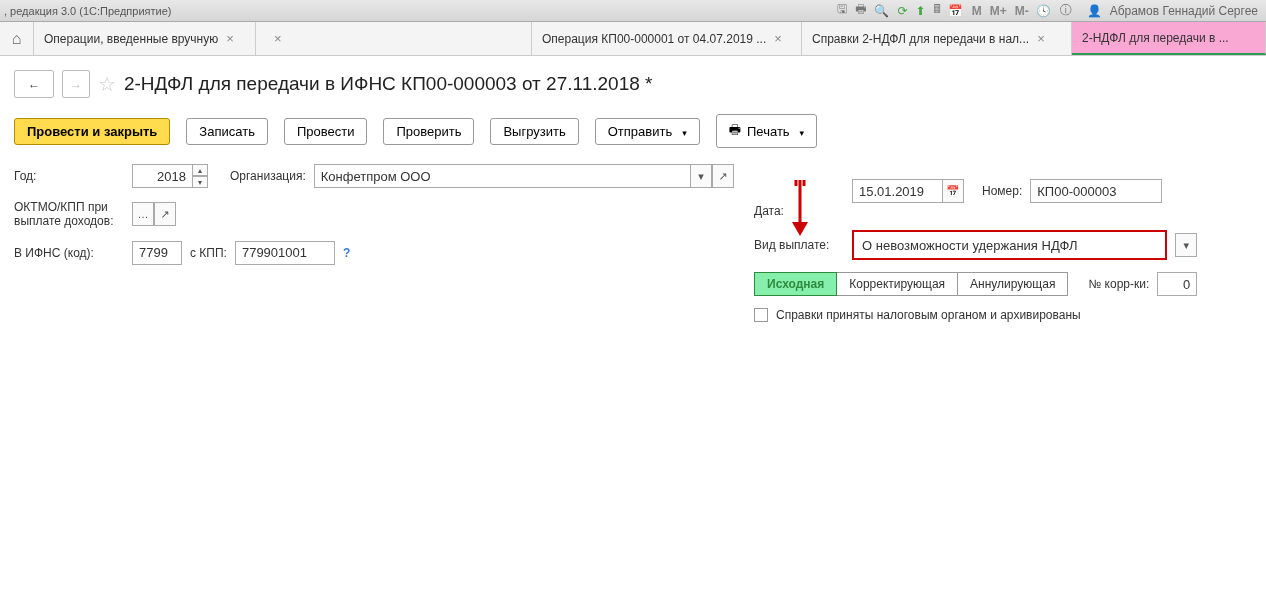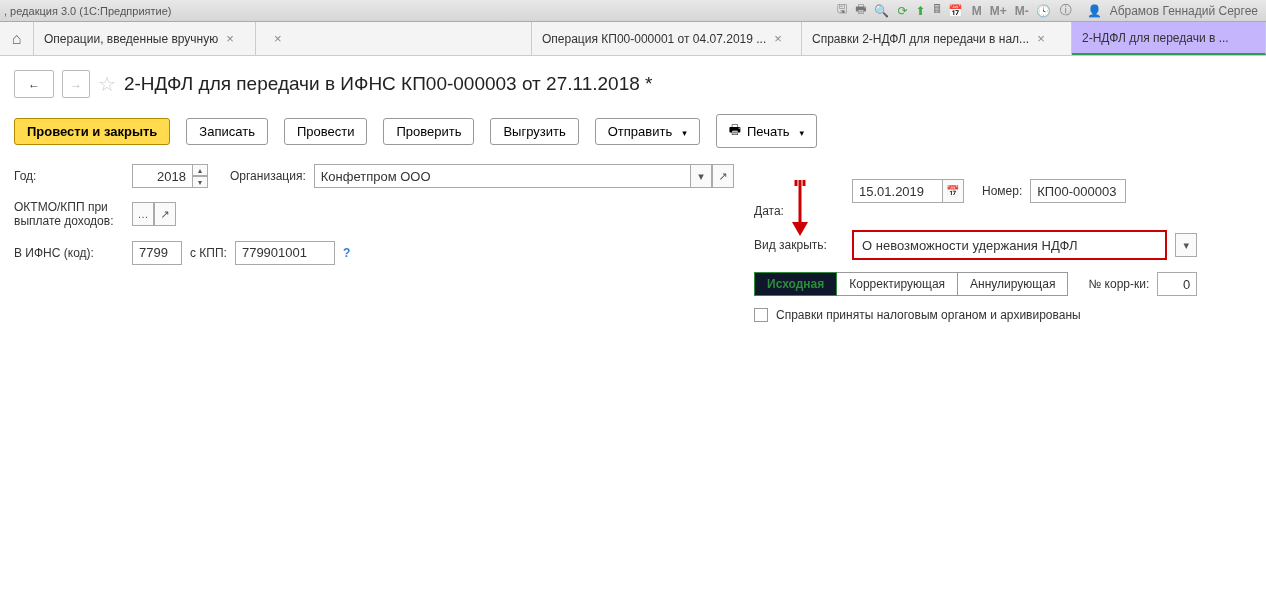--- a/index.html
+++ b/index.html
@@ -36,21 +36,21 @@
   .tab-home {
     display:flex; align-items:center; justify-content:center;
     width: 34px; border-right:1px solid #ccc; cursor:pointer;
   }
   .tab {
     display:flex; align-items:center;
     padding: 0 10px; border-right:1px solid #ccc;
     max-width: 280px; cursor:pointer;
     background:#f4f4f4;
   }
-  .tab.active { background:#c4b5fd; border-bottom:2px solid #2e9c55; }
+  .tab.active { background:#f9a8d4; border-bottom:2px solid #2e9c55; }
   .tab-label { white-space:nowrap; overflow:hidden; text-overflow:ellipsis; }
   .tab-close { margin-left:8px; color:#888; font-size:13px; }
   .content { padding: 14px 14px; }
   .navrow { display:flex; align-items:center; gap:8px; margin-bottom:16px;}
   .navbtn {
     border:1px solid #bbb; background:#fff; height:28px; display:flex;
     align-items:center; justify-content:center; cursor:pointer;
   }
   .navbtn.back { width:40px; border-radius:2px;}
   .navbtn.fwd { width:28px; border-radius:2px; color:#bbb;}
@@ -80,21 +80,21 @@
   .spinner { display:flex; flex-direction:column; }
   .spinner .mini-btn { height:12px; width:16px; font-size:8px;}
   .input-group { display:flex; }
   .input-group .input { border-right:none;}
   .input-group .mini-btn { border-left:1px solid #aaa;}
   .seg { display:flex; }
   .seg .segbtn {
     border:1px solid #999; padding:4px 12px; cursor:pointer; background:#fff;
   }
   .seg .segbtn + .segbtn { border-left:none;}
-  .seg .segbtn.active { background:#0f172a; color:#2e8b3d; font-weight:bold; border-color:#2e8b3d; position:relative; z-index:1;}
+  .seg .segbtn.active { background:#86efac; color:#2e8b3d; font-weight:bold; border-color:#2e8b3d; position:relative; z-index:1;}
   .checkbox { width:14px; height:14px; border:1px solid #999; display:inline-block; background:#fff;}
   .help { color:#3a7bd5; cursor:pointer; font-weight:bold;}
   .highlight-box { border:2px solid #c00; padding:2px; display:flex; align-items:center;}
   .highlight-box .input { border:none; height:22px;}
   .arrow-annot {
     position:absolute; left:790px; top:122px; color:#c00; font-size:18px;
     pointer-events:none;
   }
   .print-icon::before { content:"🖶"; font-size:13px;}
 </style>
@@ -220,25 +220,25 @@
     <div class="col" style="min-width:430px; margin-left:-20px;">
       <div class="row">
         <span class="lbl" style="width:90px;margin-top:40px;">Дата:</span>
         <div class="input-group">
           <div class="input" style="width:90px;">15.01.2019</div>
           <div class="mini-btn">
             <span>📅</span>
           </div>
         </div>
         <span class="lbl" style="margin-left:10px;">Номер:</span>
-        <div class="input" style="width:96px;">КП00-000003</div>
-      </div>
-
-      <div class="row">
-        <span class="lbl" style="width:90px;">Вид закрыть:</span>
+        <div class="input" style="width:132px;">КП00-000003</div>
+      </div>
+
+      <div class="row">
+        <span class="lbl" style="width:90px;">Вид выплате:</span>
         <div class="highlight-box" style="flex:1;">
           <div class="input" style="flex:1;">О невозможности удержания НДФЛ</div>
         </div>
         <div class="mini-btn" style="border:1px solid #aaa;">▾</div>
       </div>
 
       <div class="row">
         <div class="seg">
           <div class="segbtn active">Исходная</div>
           <div class="segbtn">Корректирующая</div>

